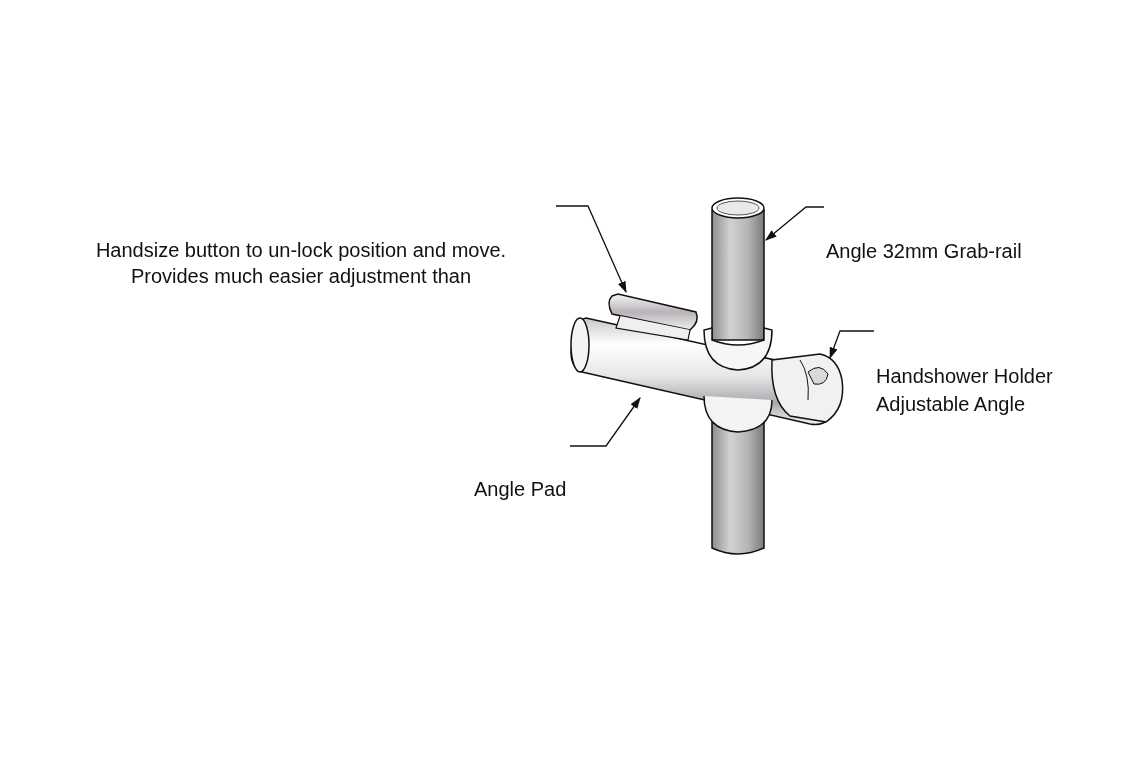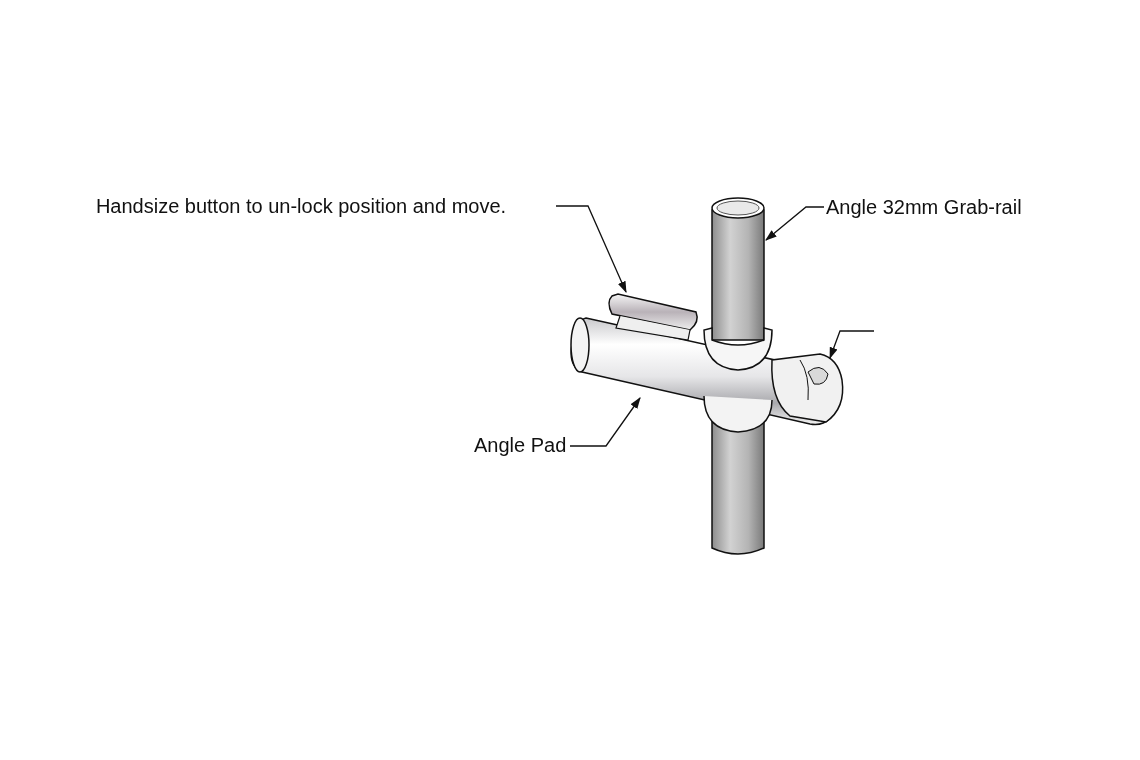--- a/index.html
+++ b/index.html
@@ -1,17 +1,17 @@
 <!DOCTYPE html>
 <html><head>
 <meta charset="utf-8">
 <style>
   html, body { margin: 0; padding: 0; background: #ffffff; }
   body { width: 1140px; height: 760px; position: relative; overflow: hidden; font-family: "Liberation Sans", sans-serif; }
-  .label { position: absolute; color: #111; font-size: 20px; line-height: 26px; white-space: nowrap; }
+  .label { position: absolute; color: #111; font-size: 20px; line-height: 26px; white-space: nowrap; margin-top: 44px; }
   .label-center { text-align: center; }
   svg.art { position: absolute; left: 0; top: 0; }
 </style>
 </head>
 <body>
 
 <svg class="art" width="1140" height="760" viewBox="0 0 1140 760">
   <defs>
     <linearGradient id="railGrad" x1="0" x2="1" y1="0" y2="0">
       <stop offset="0" stop-color="#8d8d8d"></stop>
@@ -67,24 +67,27 @@
   <g fill="none" stroke="#111" stroke-width="1.3">
     <polyline points="556,206 588,206 626,292" marker-end="url(#arrowHead)"></polyline>
     <polyline points="824,207 806,207 766,240" marker-end="url(#arrowHead)"></polyline>
     <polyline points="874,331 840,331 830,358" marker-end="url(#arrowHead)"></polyline>
     <polyline points="570,446 606,446 640,398" marker-end="url(#arrowHead)"></polyline>
   </g>
 </svg>
 
 <div class="label label-center" style="left:46px; top:193px; width:510px;">
   <div>Handsize button to un-lock position and move.</div>
+  <div>Provides much easier adjustment than</div>
 </div>
 
 <div class="label" style="left:826px; top:194px;">
   <div>Angle 32mm Grab-rail</div>
 </div>
 
 <div class="label" style="left:876px; top:318px; line-height:28px;">
+  <div>Handshower Holder</div>
+  <div>Adjustable Angle</div>
 </div>
 
 <div class="label" style="left:474px; top:432px;">
   <div>Angle Pad</div>
 </div>
 
 </body></html>

